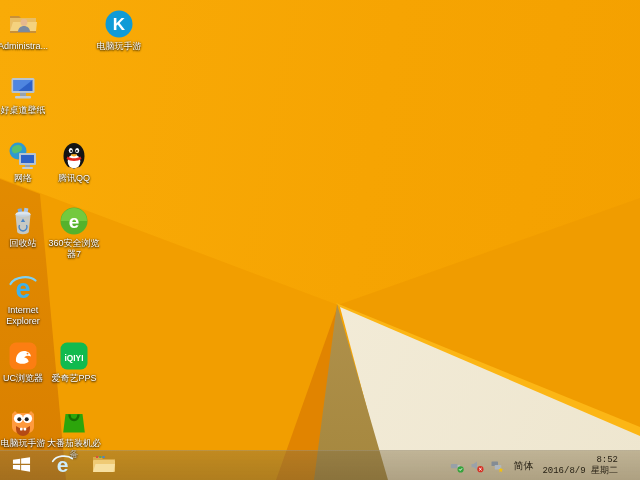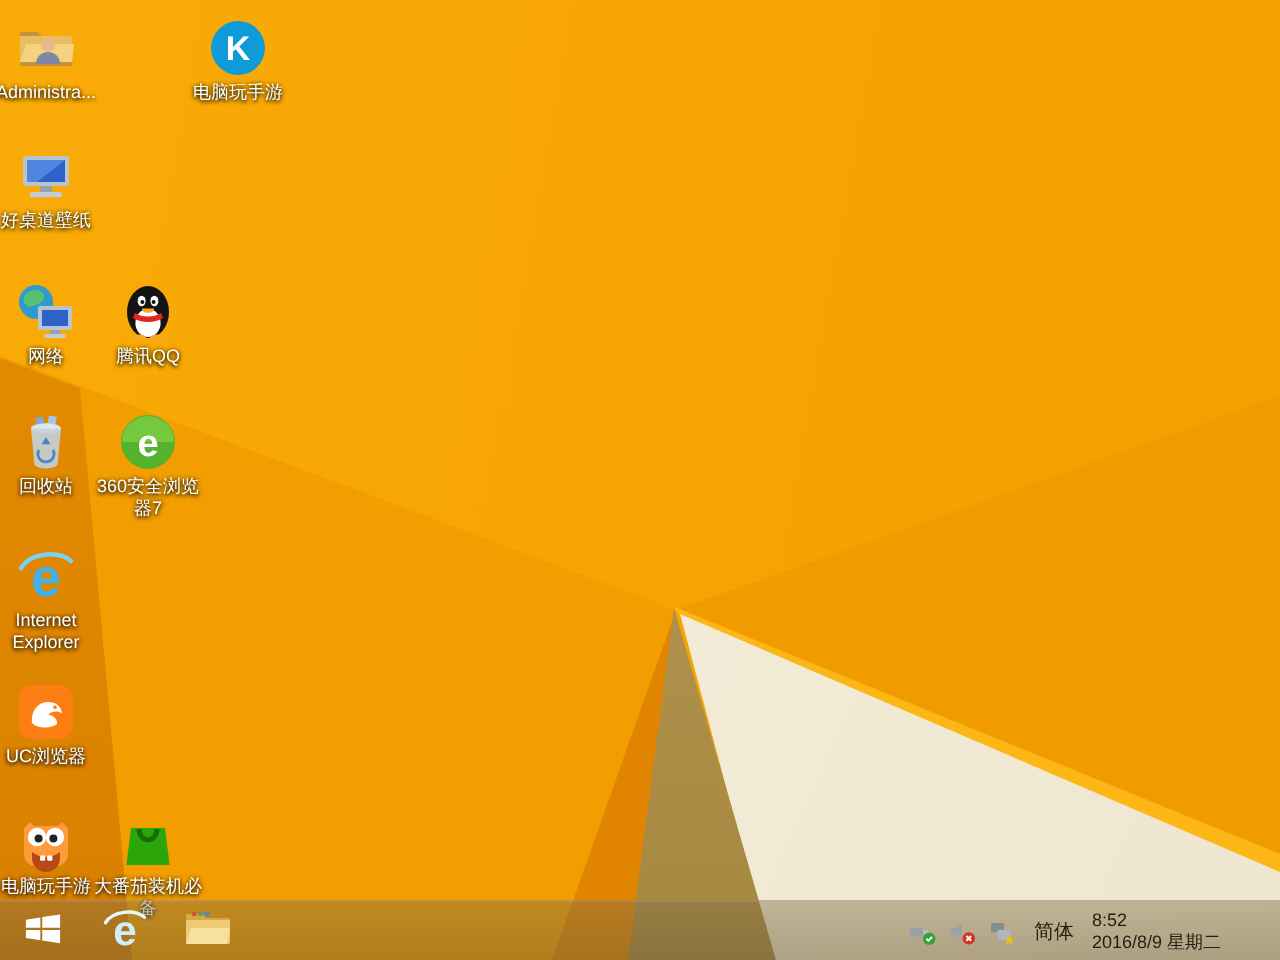--- a/index.html
+++ b/index.html
@@ -29,21 +29,21 @@
     background:linear-gradient(rgba(130,112,72,.44),rgba(114,96,58,.52));
     border-top:1px solid rgba(255,255,255,.16);
     display:flex;align-items:center;}
   .tb{background:transparent;border:none;padding:0;margin:0;height:29px;display:flex;align-items:center;justify-content:center;cursor:pointer;}
   .tb-start{margin-left:9px;width:24px;}
   .tb-ie{margin-left:14px;width:30px;}
   .tb-exp{margin-left:12px;width:30px;}
   .tray{margin-left:auto;display:flex;align-items:center;gap:6px;padding-right:22px;}
   .tray-ic{display:flex;align-items:center;cursor:pointer;}
   .lang{font-size:10px;color:#241e12;padding:0 3px;cursor:pointer;}
-  .clock{font-size:9px;line-height:10.5px;color:#241e12;text-align:left;cursor:pointer;min-width:72px;}
+  .clock{font-size:9px;line-height:10.5px;color:#241e12;text-align:right;cursor:pointer;min-width:72px;font-family:Liberation Mono, monospace;}
 </style>
 </head>
 <body>
 
 <div id="screen">
 
   <div class="wp">
     <div class="facet f-base"></div>
     <div class="facet f-lowerleft"></div>
     <div class="facet f-leftdark"></div>
@@ -164,20 +164,29 @@
     <div class="art">
       <svg viewBox="0 0 32 32">
           <rect x="2.5" y="2.5" width="27" height="27" rx="6.5" fill="#fc7e12"></rect>
           <path d="M9 21.5c-.6-6 3-10.5 8-10.5 4 0 6.6 2.3 7 5.6-2.4-1.4-5.2-1-6.8.8 2.8.4 4.3 2 4.4 4.3-2 2.3-9.6 3.3-12.6-.2z" fill="#fff"></path>
           <circle cx="20.5" cy="13.6" r=".9" fill="#fc7e12"></circle>
         </svg>
     </div>
     <div class="lbl">UC浏览器</div>
   </div>
 
+  <div class="cell c2 r6">
+    <div class="art">
+      <svg viewBox="0 0 32 32">
+          <rect x="2.5" y="2.5" width="27" height="27" rx="6.5" fill="#11ba4f"></rect>
+          <text x="16" y="20.5" font-size="8.4" font-weight="bold" text-anchor="middle" fill="#fff">iQIYI</text>
+        </svg>
+    </div>
+    <div class="lbl">爱奇艺PPS</div>
+  </div>
 
   <div class="cell c1 r7">
     <div class="art">
       <svg viewBox="0 0 32 32">
           <path d="M5 9l3-3 2 2h12l2-2 3 3v13a6 6 0 0 1-6 6H11a6 6 0 0 1-6-6z" fill="#ff9a3d"></path>
           <circle cx="11.5" cy="13.5" r="4.6" fill="#fff"></circle>
           <circle cx="20.5" cy="13.5" r="4.6" fill="#fff"></circle>
           <circle cx="12.3" cy="14.2" r="2" fill="#232323"></circle>
           <circle cx="19.7" cy="14.2" r="2" fill="#232323"></circle>
           <path d="M9 21c4.6 3.4 9.4 3.4 14 0v3a7 7 0 0 1-14 0z" fill="#b54a14"></path>

